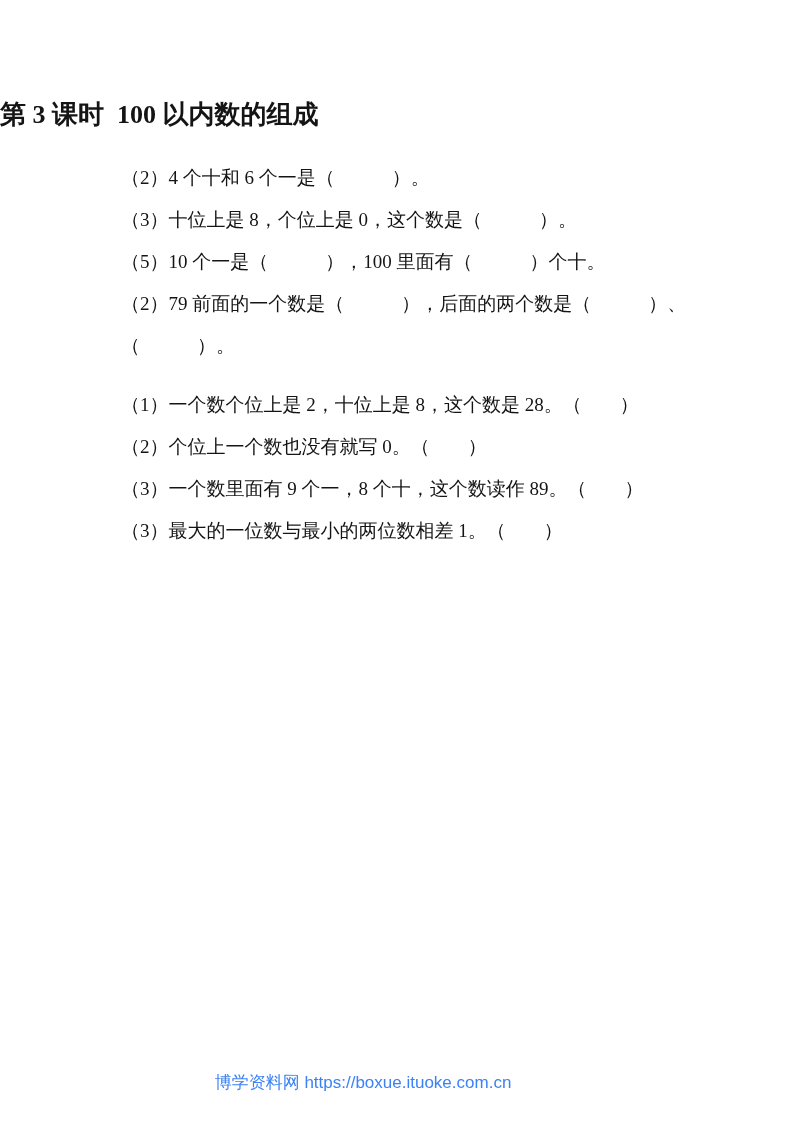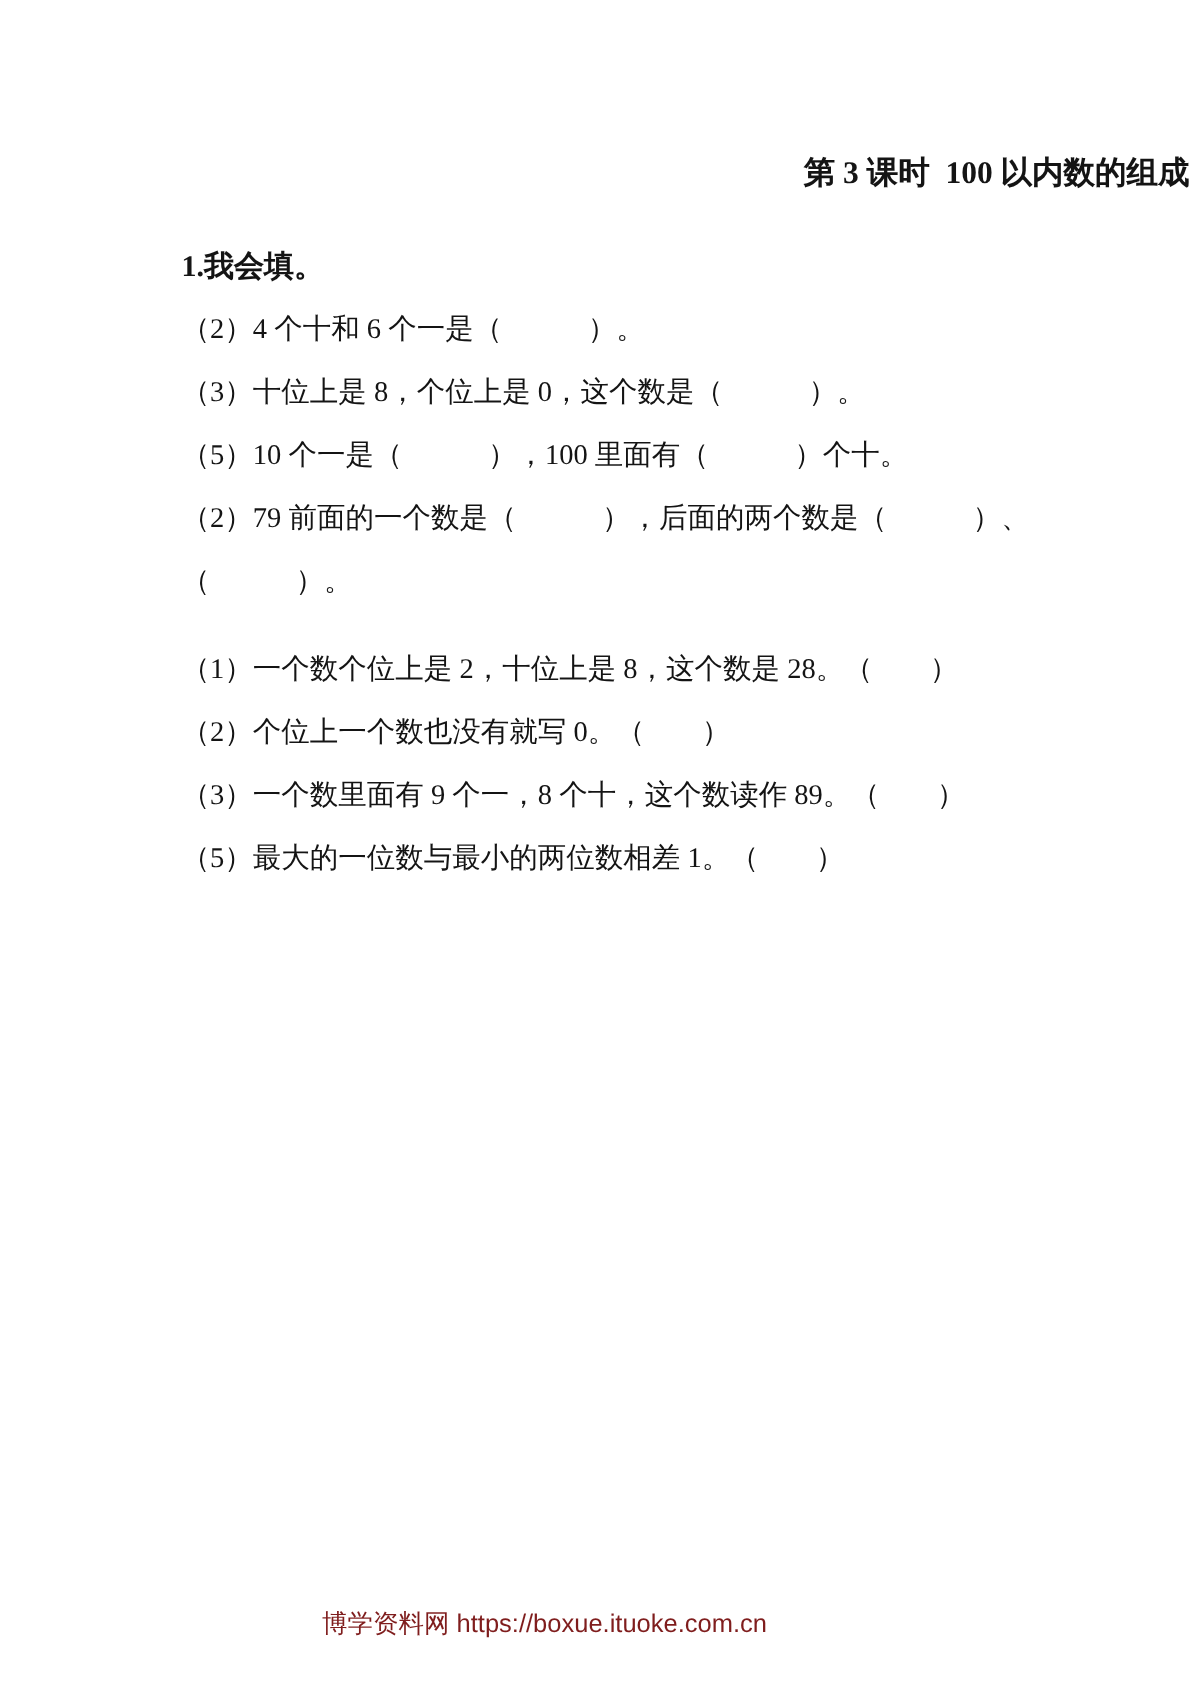--- a/index.html
+++ b/index.html
@@ -6,22 +6,22 @@
   body {
     width: 793px; height: 1122px;
     position: relative;
     overflow: hidden;
     font-family: "Liberation Serif", "DejaVu Serif", serif;
     color: #141414;
   }
   .title {
     margin: 0;
     padding-top: 98px;
-    text-align: right;
-    font-size: 21px;
+    text-align: left;
+    font-size: 26px;
     line-height: 34px;
     font-weight: 700;
     white-space: pre;
   }
   .content {
     margin-left: 121px;
     margin-right: 20px;
   }
   .section-heading {
     font-size: 20px;
@@ -38,42 +38,41 @@
   .sec2 { margin-top: 13px; }
   .sec2 .first-q { margin-top: 17px; }
   .footer {
     position: absolute;
     left: 363px;
     bottom: 28px;
     transform: translateX(-50%);
     font-family: "Liberation Sans", "DejaVu Sans", sans-serif;
     font-size: 17px;
     line-height: 22px;
-    color: #7f1d1d;
+    color: #3b82f6;
     white-space: pre;
   }
 </style>
 </head>
 <body>
 
 <h1 class="title">第 3 课时  100 以内数的组成</h1>
 
 <div class="content">
 
   <div class="section sec1">
-    <div class="section-heading">1.我会填。</div>
     <div class="qline">（2）4 个十和 6 个一是（　　　）。</div>
     <div class="qline">（3）十位上是 8，个位上是 0，这个数是（　　　）。</div>
     <div class="qline">（5）10 个一是（　　　），100 里面有（　　　）个十。</div>
     <div class="qline">（2）79 前面的一个数是（　　　），后面的两个数是（　　　）、</div>
     <div class="qline">（　　　）。</div>
   </div>
 
   <div class="section sec2">
     <div class="qline first-q">（1）一个数个位上是 2，十位上是 8，这个数是 28。（　　）</div>
     <div class="qline">（2）个位上一个数也没有就写 0。（　　）</div>
     <div class="qline">（3）一个数里面有 9 个一，8 个十，这个数读作 89。（　　）</div>
-    <div class="qline">（5）最大的一位数与最小的两位数相差 1。（　　）</div>
+    <div class="qline">（3）最大的一位数与最小的两位数相差 1。（　　）</div>
   </div>
 
 </div>
 
 <div class="footer">博学资料网 https://boxue.ituoke.com.cn</div>
 
 </body></html>

